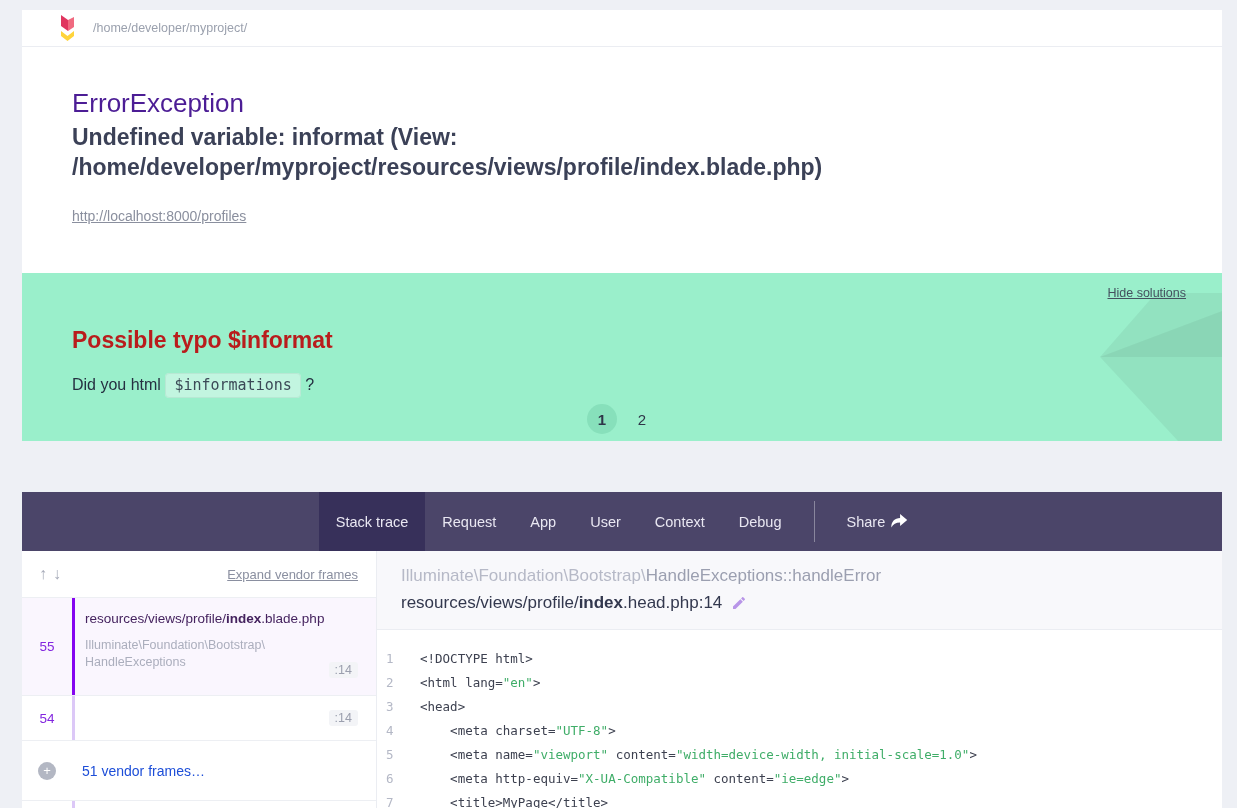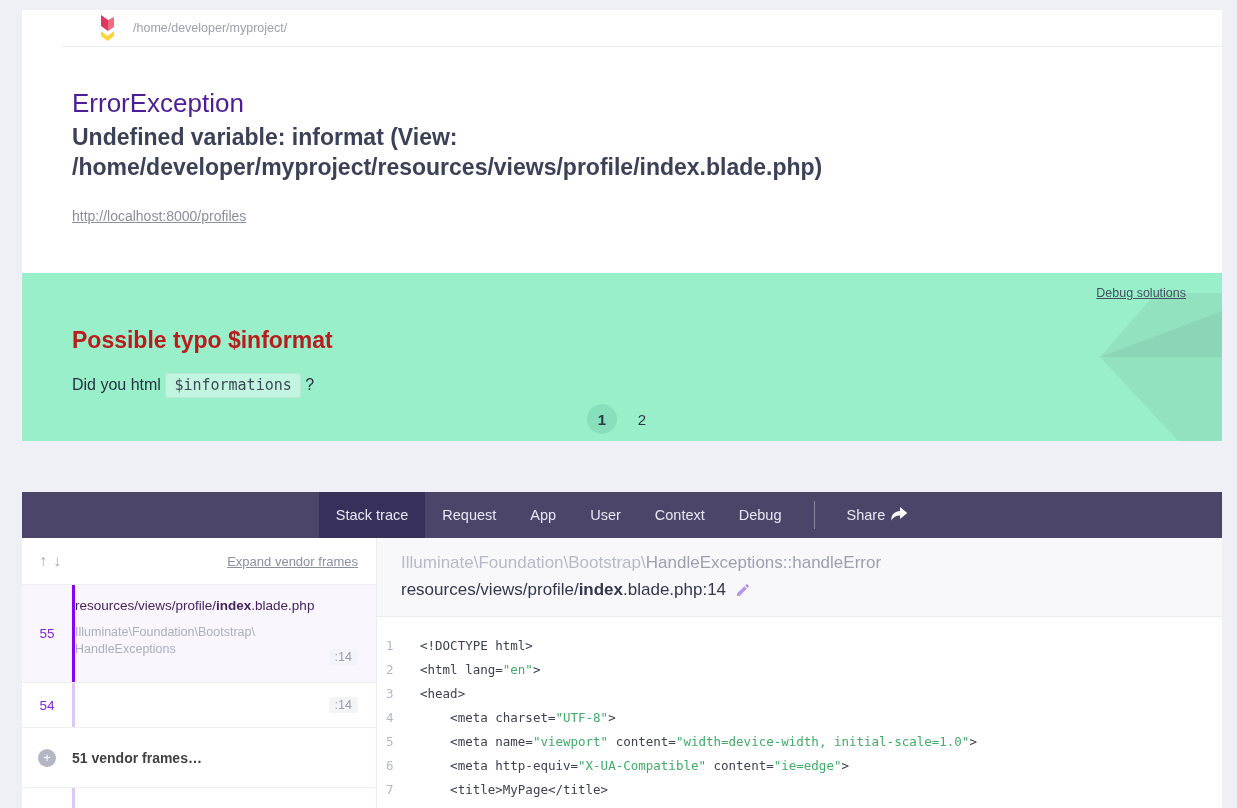--- a/index.html
+++ b/index.html
@@ -4,70 +4,70 @@
 <style>
   * { margin:0; padding:0; box-sizing:border-box; }
   html,body { width:1237px; height:808px; overflow:hidden; }
   body { background:#eef0f5; font-family:"Liberation Sans", sans-serif; }
   a { cursor:pointer; }
   .page { padding:10px 15px 0 22px; }
   .container { width:1200px; }
 
   
   .error-card { background:#fff; }
-  .topbar { height:37px; display:flex; align-items:center; padding:0 0 0 36px; border-bottom:1px solid #ebedf2;margin-left:40px; }
+  .topbar { height:37px; display:flex; align-items:center; padding:0 0 0 36px; border-bottom:1px solid #ebedf2; }
   .topbar .path { margin-left:18px; color:#9ba1ae; font-size:12.5px; }
   .error-body { padding:41px 50px 48px 50px; }
   .exc-class { color:#4c1d95; font-size:26px; font-weight:400; }
   .error-title { margin-top:3px; color:#3b4157; font-size:23px; font-weight:bold; line-height:30px; max-width:1050px; }
   .error-url { display:inline-block; margin-top:26px; color:#8a8f9e; font-size:14px; text-decoration:underline; }
 
   
   .solution { position:relative; height:168px; background:#9aefcb; padding:0 50px; overflow:hidden; }
   .solution .deco { position:absolute; top:0; right:0; pointer-events:none; }
   .hide-solutions { position:absolute; top:13px; right:36px; color:#44515f; font-size:12.5px; text-decoration:underline; }
   .solution h2 { padding-top:54px; color:#b91c1c; font-size:23px; font-weight:bold; }
   .solution .desc { margin-top:22px; color:#253041; font-size:16px; }
   .suggestion-chip { background:rgba(255,255,255,.4); border:1px solid rgba(0,0,0,.05); border-radius:4px; padding:2px 8px 3px; font-family:"DejaVu Sans Mono", monospace; font-size:15px; color:#3c4a57; }
   .pagination { margin-top:10px; display:flex; justify-content:center; align-items:center; gap:10px; }
   .page-dot { width:30px; height:30px; border:none; background:transparent; border-radius:50%; color:#2f3548; font-size:15px; font-family:inherit; cursor:pointer; }
   .page-dot.active { background:#87e0bb; font-weight:bold; }
 
   
   .stack-card { margin-top:51px; background:#fff; }
-  .tabbar { height:46px; background:#4b4569; display:flex; justify-content:center; align-items:stretch; }
+  .tabbar { height:59px; background:#4b4569; display:flex; justify-content:center; align-items:stretch; }
   .tab { border:none; background:transparent; color:#e9e7f2; font-size:14.5px; font-family:inherit; padding:0 17px; cursor:pointer; }
   .tab.active { background:#37305a; }
   .tabbar .divider { width:1px; background:rgba(255,255,255,.35); margin:9px 15px; }
   .tab.share { display:flex; align-items:center; gap:4px; }
 
   .stack-body { display:flex; height:275px; background:#fff; overflow:hidden; }
   .sidebar { width:355px; flex:none; border-right:1px solid #ebedf2; }
   .sidebar-header { height:47px; display:flex; align-items:center; padding:0 18px 0 14px; border-bottom:1px solid #edeff3; }
   .nav-arrow { color:#a7abb9; font-size:16px; background:none; border:none; cursor:pointer; padding:0 3px; font-family:inherit; }
   .expand-link { margin-left:auto; color:#8a8fa0; font-size:13px; text-decoration:underline; }
 
   .frame { display:flex; border-bottom:1px solid #edeff3; position:relative; cursor:pointer; background:#fff; }
   .frame .num { width:50px; flex:none; display:flex; align-items:center; justify-content:center; color:#8326df; font-size:13.5px; }
   .frame .vline { width:3px; flex:none; background:#dcc8f7; }
-  .frame .content { flex:1; position:relative; padding:13px 0; }
+  .frame .content { flex:1; position:relative; padding:13px 10px; }
   .frame.active { background:#faf6fe; }
   .frame.active .vline { background:#8505f0; }
   .frame-path { color:#45235f; font-size:13.5px; }
   .frame-path b { font-weight:bold; }
   .frame-class { margin-top:11px; color:#abaebd; font-size:12.5px; line-height:17px; }
   .badge { position:absolute; right:18px; color:#9b9fae; font-size:12.5px; background:#f3f4f7; border-radius:3px; padding:1px 6px; }
   .frame-55 { height:98px; }
   .frame-55 .badge { bottom:17px; }
   .frame-54 { height:45px; }
   .frame-54 .badge, .frame-2 .badge { top:50%; transform:translateY(-50%); }
   .frame-vendor { height:60px; }
   .frame-vendor .num { color:#b3b7c3; }
   .plus-circle { width:18px; height:18px; border-radius:50%; background:#b3b7c3; color:#fff; display:flex; align-items:center; justify-content:center; font-size:13px; line-height:1; }
-  .frame-vendor .content { display:flex; align-items:center; color:#404040; font-size:14px;font-weight:bold; }
+  .frame-vendor .content { display:flex; align-items:center; color:#1d4ed8; font-size:14px; }
   .frame-2 { height:60px; }
   .frame-2 .content { display:flex; align-items:center; }
 
   .codepanel { flex:1; display:flex; flex-direction:column; }
   .code-header { background:#f8f8fb; border-bottom:1px solid #ebedf2; padding:15px 24px 16px; }
   .ch-l1 { font-size:17px; color:#b6b9c7; }
   .ch-l1 .method { color:#9b9fb0; }
   .ch-l2 { margin-top:7px; font-size:17px; color:#33384e; display:flex; align-items:center; gap:9px; }
   .ch-l2 b { font-weight:bold; }
   .pencil-btn { background:none; border:none; cursor:pointer; display:flex; padding:0; }
@@ -98,21 +98,21 @@
         <h1 class="error-title">Undefined variable: informat (View: /home/developer/myproject/resources/views/profile/index.blade.php)</h1>
         <a class="error-url">http://localhost:8000/profiles</a>
       </div>
     </div>
 
     <div class="solution">
       <svg class="deco" width="122" height="168">
         <polygon points="0,84 56,20 122,20 122,84" fill="#000" fill-opacity="0.05"></polygon>
         <polygon points="0,84 122,38 122,168 78,168" fill="#000" fill-opacity="0.05"></polygon>
       </svg>
-      <a class="hide-solutions">Debug solutions</a>
+      <a class="hide-solutions">Hide solutions</a>
       <h2>Possible typo $informat</h2>
       <p class="desc">
         <span>Did you html </span>
         <span class="suggestion-chip">$informations</span>
         <span> ?</span>
       </p>
       <div class="pagination">
         <button class="page-dot active">1</button>
         <button class="page-dot">2</button>
       </div>
@@ -179,21 +179,21 @@
               
               
             </div>
           </div>
         </div>
 
         <div class="codepanel">
           <div class="code-header">
             <div class="ch-l1"><span>Illuminate\Foundation\Bootstrap\</span><span class="method">HandleExceptions::handleError</span></div>
             <div class="ch-l2">
-              <span><span>resources/views/profile/</span><b>index</b><span>.blade.php:14</span></span>
+              <span><span>resources/views/profile/</span><b>index</b><span>.head.php:14</span></span>
               <button class="pencil-btn">
                 <svg width="16" height="16" viewBox="0 0 24 24">
                   <path d="M3 17.25V21h3.75L17.8 9.94l-3.75-3.75L3 17.25zM20.7 7.04c.39-.39.39-1.02 0-1.41l-2.34-2.34c-.39-.39-1.02-.39-1.41 0l-1.83 1.83 3.75 3.75 1.83-1.83z" fill="#b895e8"></path>
                 </svg>
               </button>
             </div>
           </div>
           <div class="code" id="code-lines">
               <div class="code-line">
                 <span class="ln">1</span>

